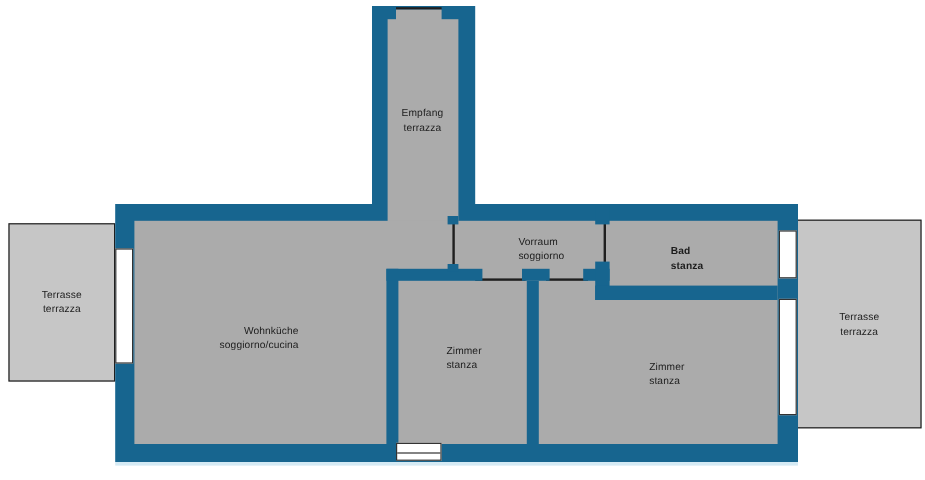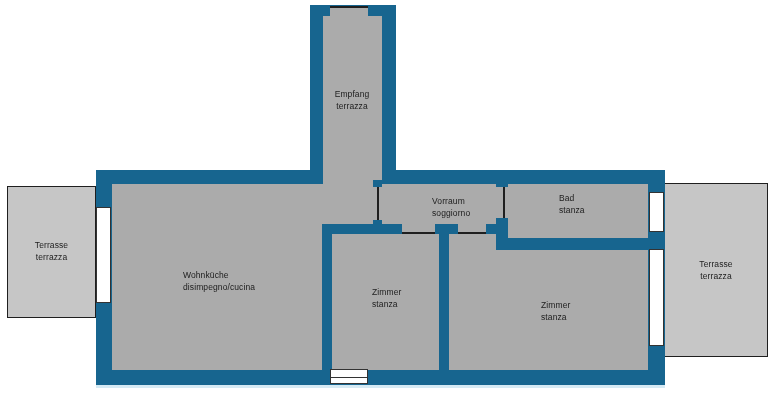--- a/index.html
+++ b/index.html
@@ -66,28 +66,28 @@
   <div class="abs label center" style="left:323px;top:88px;width:58px;">
     <div>Empfang</div>
     <div>terrazza</div>
   </div>
 
   <div class="abs label" style="left:432px;top:195px;">
     <div>Vorraum</div>
     <div>soggiorno</div>
   </div>
 
-  <div class="abs label" style="left:559px;top:192px;">
+  <div class="abs label" style="left:559px;top:203px;font-weight:bold;">
     <div>Bad</div>
     <div>stanza</div>
   </div>
 
-  <div class="abs label" style="left:183px;top:269px;">
+  <div class="abs label" style="left:183px;top:269px;text-align:right;">
     <div>Wohnküche</div>
-    <div>disimpegno/cucina</div>
+    <div>soggiorno/cucina</div>
   </div>
 
   <div class="abs label" style="left:372px;top:286px;">
     <div>Zimmer</div>
     <div>stanza</div>
   </div>
 
   <div class="abs label" style="left:541px;top:299px;">
     <div>Zimmer</div>
     <div>stanza</div>

